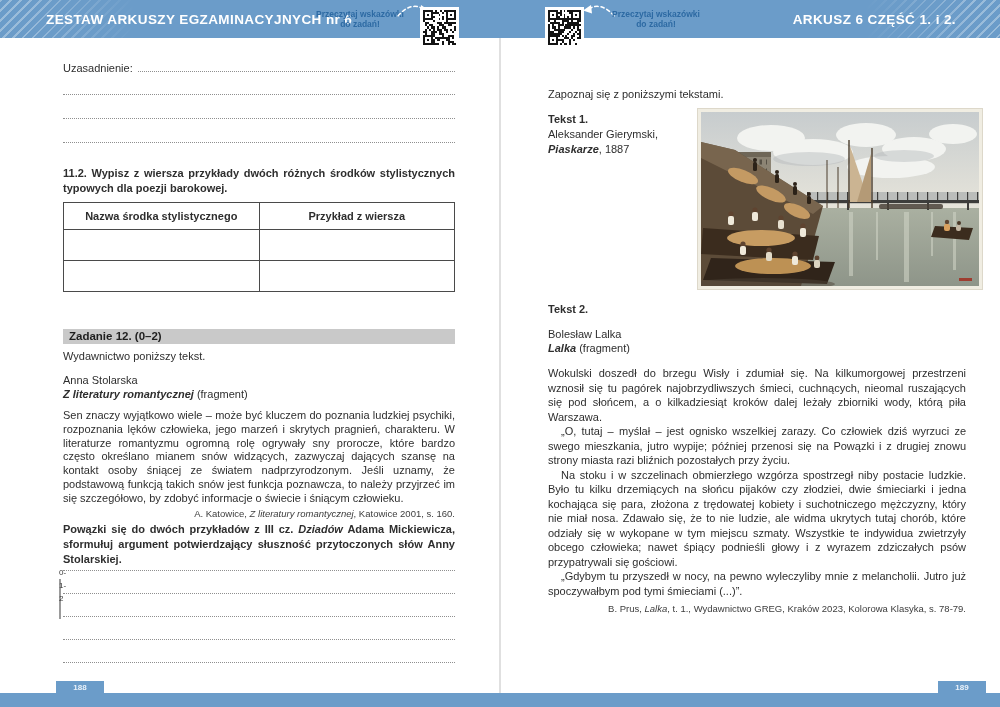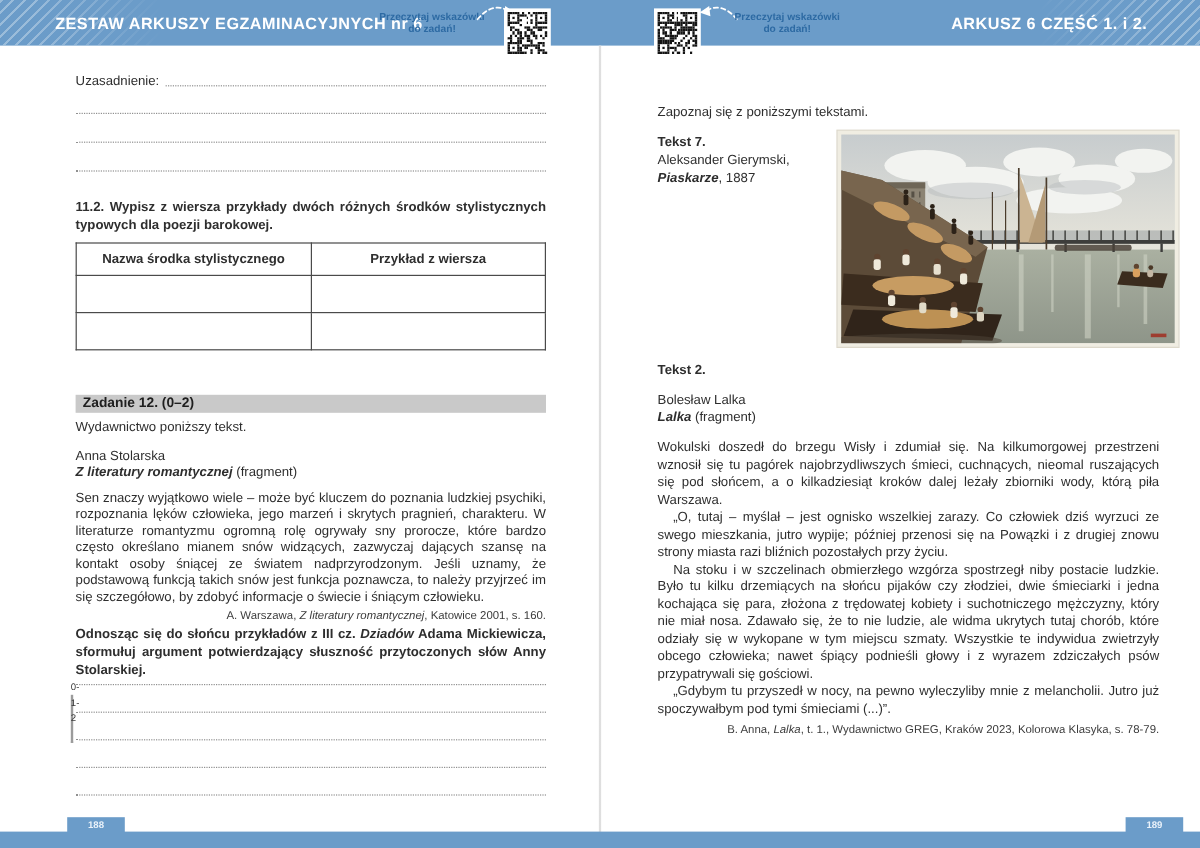--- a/index.html
+++ b/index.html
@@ -722,47 +722,47 @@
   <div class="abs body-txt" style="left:63px; top:350px;">Wydawnictwo poniższy tekst.</div>
 
   <div class="abs author-line" style="left:63px; top:374px;">Anna Stolarska</div>
   <div class="abs work-line" style="left:63px; top:388px;">
     <span>Z literatury romantycznej</span><span class="norm"> (fragment)</span>
   </div>
 
   <div class="abs" style="left:63px; top:409px; width:392px;">
     <div class="stolarska-body just">Sen znaczy wyjątkowo wiele – może być kluczem do poznania ludzkiej psychiki, rozpoznania lęków człowieka, jego marzeń i skrytych pragnień, charakteru. W literaturze romantyzmu ogromną rolę ogrywały sny prorocze, które bardzo często określano mianem snów widzących, zazwyczaj dających szansę na kontakt osoby śniącej ze światem nadprzyrodzonym. Jeśli uznamy, że podstawową funkcją takich snów jest funkcja poznawcza, to należy przyjrzeć im się szczegółowo, by zdobyć informacje o świecie i śniącym człowieku.</div>
     <div class="src" style="margin-top:2px;">
-      <span>A. Warszawa, </span><i>Z literatury romantycznej</i><span>, Katowice 2001, s. 160.</span>
+      <span>A. Katowice, </span><i>Z literatury romantycznej</i><span>, Katowice 2001, s. 160.</span>
     </div>
   </div>
 
   <div class="abs margin-box" style="left:27px; top:552px;padding-left:32px;">
     <div class="num">12.</div>
     <div class="pts">0-1-2</div>
     <div class="blank"></div>
   </div>
 
   <div class="abs prompt12 just" style="left:63px; top:522px; width:392px;">
-    <span>Odnosząc się do słońcu przykładów z III cz. </span><i>Dziadów</i><span> Adama Mickiewicza, sformułuj argument potwierdzający słuszność przytoczonych słów Anny Stolarskiej.</span>
+    <span>Powązki się do dwóch przykładów z III cz. </span><i>Dziadów</i><span> Adama Mickiewicza, sformułuj argument potwierdzający słuszność przytoczonych słów Anny Stolarskiej.</span>
   </div>
 
   <div class="abs ans-line" style="left:63px; top:570px; width:392px;"></div>
   <div class="abs ans-line" style="left:63px; top:593px; width:392px;"></div>
   <div class="abs ans-line" style="left:63px; top:616px; width:392px;"></div>
   <div class="abs ans-line" style="left:63px; top:639px; width:392px;"></div>
   <div class="abs ans-line" style="left:63px; top:662px; width:392px;"></div>
 </div>
 
 <div class="page" id="page-right">
 
   <div class="abs body-txt" style="left:48px; top:88px;">Zapoznaj się z poniższymi tekstami.</div>
 
   <div class="abs" style="left:48px; top:112px; line-height:15px;">
-    <div class="tek-label">Tekst 7.</div>
+    <div class="tek-label">Tekst 1.</div>
     <div class="author-line">Aleksander Gierymski,</div>
     <div class="work-line">
       <span>Piaskarze</span><span class="norm">, 1887</span>
     </div>
   </div>
 
   <div class="abs painting-frame" style="left:198px; top:109px;">
     <svg width="278" height="174" viewBox="0 0 278 174">
       <defs>
         <linearGradient id="sky" x1="0" y1="0" x2="0" y2="1">
@@ -880,20 +880,20 @@
   <div class="abs work-line" style="left:48px; top:342px;">
     <span>Lalka</span><span class="norm"> (fragment)</span>
   </div>
 
   <div class="abs prus-body just" style="left:48px; top:366px; width:418px;">
     <p class="first">Wokulski doszedł do brzegu Wisły i zdumiał się. Na kilkumorgowej przestrzeni wznosił się tu pagórek najobrzydliwszych śmieci, cuchnących, nieomal ruszających się pod słońcem, a o kilkadziesiąt kroków dalej leżały zbiorniki wody, którą piła Warszawa.</p>
     <p>„O, tutaj – myślał – jest ognisko wszelkiej zarazy. Co człowiek dziś wyrzuci ze swego mieszkania, jutro wypije; później przenosi się na Powązki i z drugiej znowu strony miasta razi bliźnich pozostałych przy życiu.</p>
     <p>Na stoku i w szczelinach obmierzłego wzgórza spostrzegł niby postacie ludzkie. Było tu kilku drzemiących na słońcu pijaków czy złodziei, dwie śmieciarki i jedna kochająca się para, złożona z trędowatej kobiety i suchotniczego mężczyzny, który nie miał nosa. Zdawało się, że to nie ludzie, ale widma ukrytych tutaj chorób, które odziały się w wykopane w tym miejscu szmaty. Wszystkie te indywidua zwietrzyły obcego człowieka; nawet śpiący podnieśli głowy i z wyrazem zdziczałych psów przypatrywali się gościowi.</p>
     <p>„Gdybym tu przyszedł w nocy, na pewno wyleczyliby mnie z melancholii. Jutro już spoczywałbym pod tymi śmieciami (...)”.</p>
     <div class="src">
-      <span>B. Anna, </span><i>Lalka</i><span>, t. 1., Wydawnictwo GREG, Kraków 2023, Kolorowa Klasyka, s. 78-79.</span>
+      <span>B. Prus, </span><i>Lalka</i><span>, t. 1., Wydawnictwo GREG, Kraków 2023, Kolorowa Klasyka, s. 78-79.</span>
     </div>
   </div>
 </div>
 
 <div class="footer-bar"></div>
 <div class="page-tab left">188</div>
 <div class="page-tab right">189</div>
 
 </body></html>

